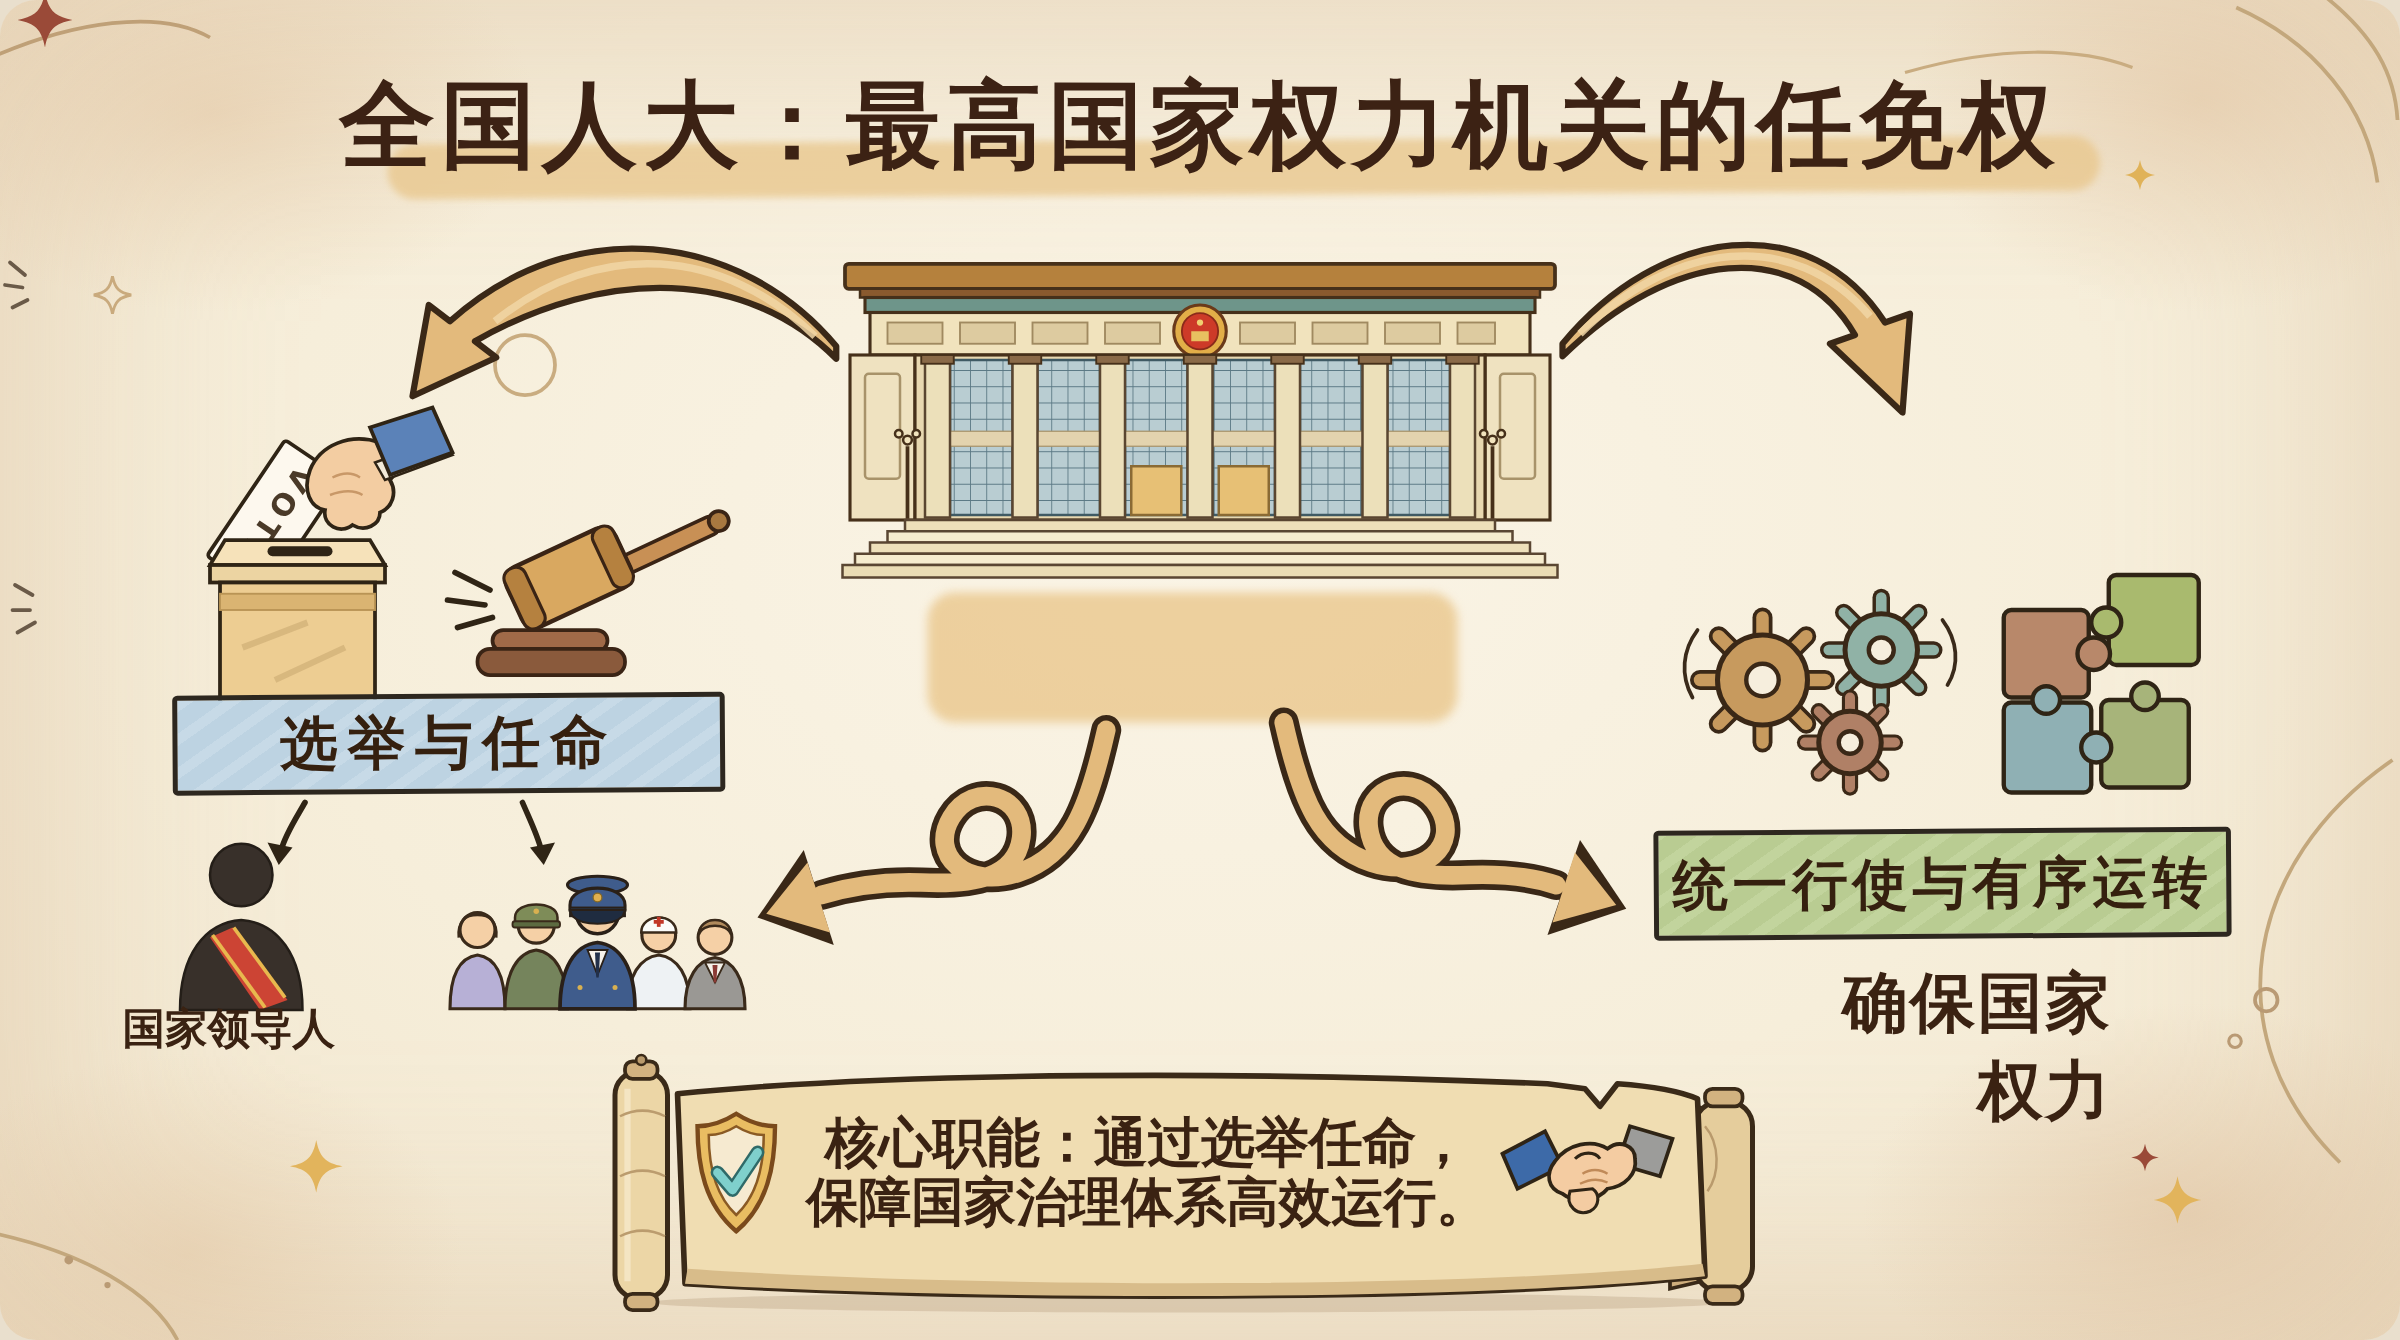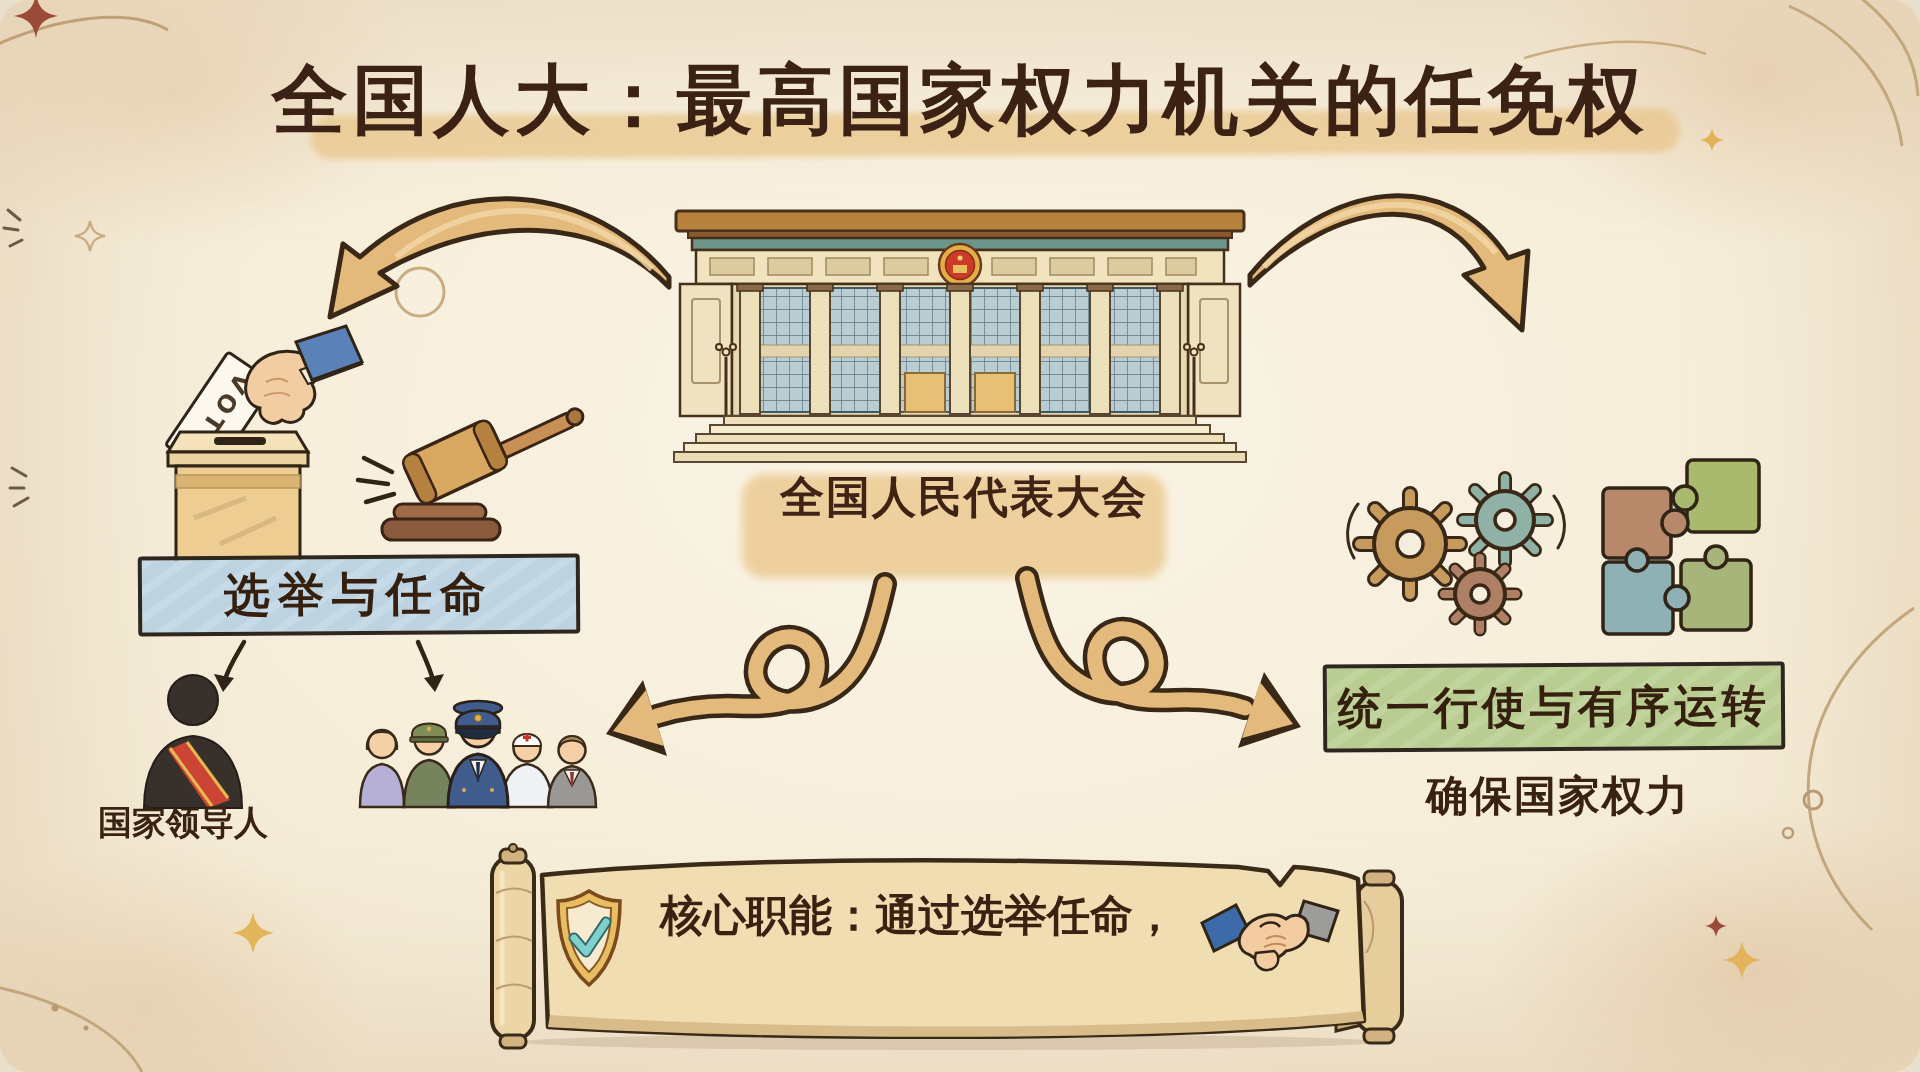--- a/index.html
+++ b/index.html
@@ -44,21 +44,21 @@
     transform:rotate(-.4deg);
   }
   .banner-green{
     left:1323px;top:663px;width:462px;height:88px;font-size:44px;letter-spacing:4px;
     background:repeating-linear-gradient(-35deg,#b9cc92 0 14px,#c2d49d 14px 22px);
     transform:rotate(-.4deg);
   }
   .lbl{position:absolute;font-weight:bold;color:#3a2212;z-index:5;text-align:center;}
   .lbl-leaders{left:58px;top:800px;width:250px;font-size:34px;}
   .lbl-officials{left:300px;top:800px;width:360px;font-size:34px;letter-spacing:-1px;}
-  .lbl-ensure{left:1426px;top:768px;width:264px;font-size:42px;letter-spacing:2px;text-align:right;}
+  .lbl-ensure{left:1426px;top:768px;width:264px;font-size:52px;letter-spacing:2px;text-align:right;}
   .scroll-text{left:618px;top:891px;width:600px;text-align:center;z-index:6;color:#3a2212;font-weight:bold;}
   .scroll-text .l1{font-size:43px;line-height:48px;}
   .scroll-text .l2{font-size:42px;line-height:46px;}
 </style>
 </head>
 <body>
 
 <div class="stage">
 
   <div class="blob b1"></div>
@@ -306,21 +306,20 @@
     <circle cx="126" cy="68" r="17" fill="#f5d0a6" stroke="#2a2018" stroke-width="2.8"></circle>
     <ellipse cx="126" cy="46" rx="24" ry="7" fill="#3f5c8c" stroke="#2a2018" stroke-width="2.5"></ellipse>
     <path d="M104 62 C104 44 148 44 148 62 L148 66 L104 66 Z" fill="#3f5c8c" stroke="#2a2018" stroke-width="2.5"></path>
     <rect x="104" y="64" width="44" height="7" fill="#28384e" stroke="#2a2018" stroke-width="1.5"></rect>
     <path d="M106 71 C114 79 138 79 146 71 L148 66 L104 66 Z" fill="#1f2c40" stroke="#2a2018" stroke-width="1.5"></path>
     <circle cx="126" cy="56" r="3.5" fill="#e0b050" stroke="#8a6a20" stroke-width="1"></circle>
   </svg>
 
   <div class="lbl lbl-leaders">国家领导人</div>
 
-  <div class="abs npc-line1">全国人民代表大会</div>
 
   <svg class="abs" style="left:1340px;top:460px;width:240px;height:200px;z-index:2" viewBox="0 0 240 200">
     <path d="M18 44 C6 60 4 80 14 98" fill="none" stroke="#3a2a1a" stroke-width="3" stroke-linecap="round"></path>
     <path d="M214 36 C226 52 228 72 218 88" fill="none" stroke="#3a2a1a" stroke-width="3" stroke-linecap="round"></path>
 
     <g>
       <g stroke="#3a2817" stroke-width="16" stroke-linecap="round">
         <line x1="20" y1="84" x2="120" y2="84"></line>
           <line x1="70" y1="34" x2="70" y2="134"></line>
         <line x1="35" y1="49" x2="105" y2="119"></line>
@@ -418,15 +417,16 @@
     <polygon points="2,30 36,12 50,40 14,58" fill="#3d6aa8" stroke="#2f2415" stroke-width="3"></polygon>
     <polygon points="138,18 104,8 94,38 128,48" fill="#9c9c9a" stroke="#2f2415" stroke-width="3"></polygon>
     <path d="M44 36 C54 22 74 18 86 26 C96 18 108 24 108 34 C110 46 100 56 86 58 C78 68 60 70 50 62 C38 58 36 46 44 36 Z" fill="#f4cca2" stroke="#2f2415" stroke-width="3"></path>
     <path d="M56 60 C52 72 62 80 72 76 C80 72 80 62 74 58 Z" fill="#f4cca2" stroke="#2f2415" stroke-width="2.5"></path>
     <path d="M66 46 C72 42 80 42 86 46 M64 54 C72 50 80 50 86 53" fill="none" stroke="#c08a58" stroke-width="2"></path>
     <path d="M60 34 C66 28 76 28 80 34" fill="none" stroke="#2f2415" stroke-width="2.5"></path>
   </svg>
 
   <div class="abs scroll-text">
     <div class="l1">核心职能：通过选举任命，</div>
+    <div class="l2">保障国家治理体系高效运行。</div>
   </div>
 
 </div>
 
 </body></html>

